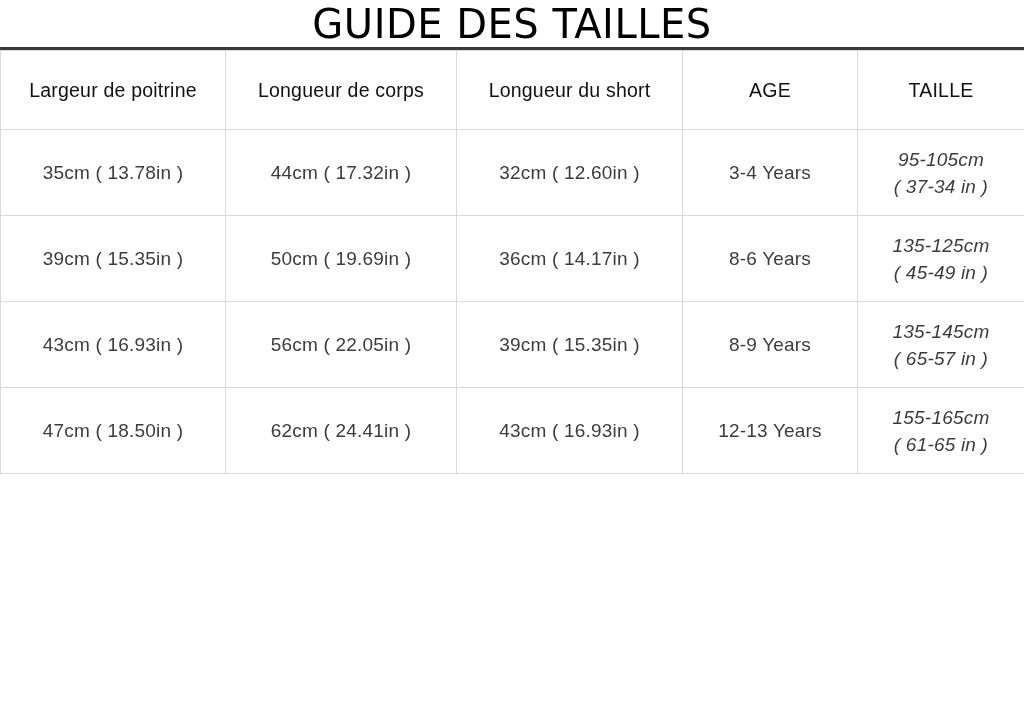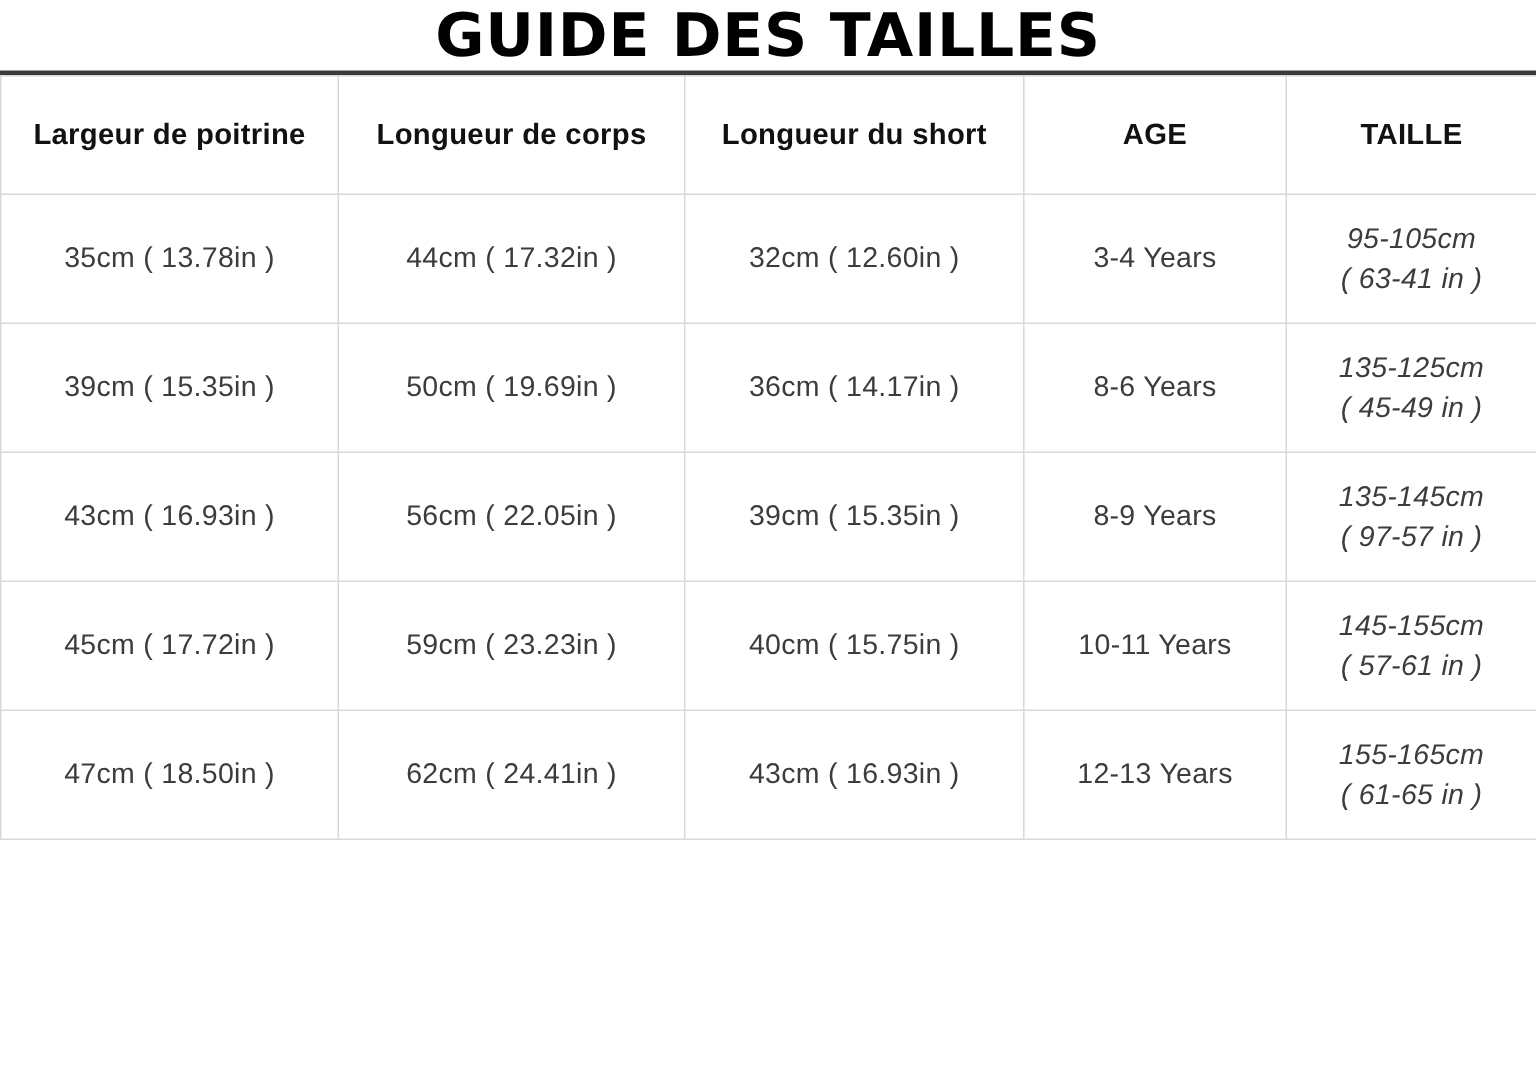--- a/index.html
+++ b/index.html
@@ -17,21 +17,21 @@
   .page {
     width: 1024px;
     height: 724px;
     position: relative;
     background: #ffffff;
     box-sizing: border-box;
   }
   .title {
     text-align: center;
     font-family: "DejaVu Sans", sans-serif;
-    font-weight: 700;
+    font-weight: 400;
     font-size: 40px;
     letter-spacing: 0.5px;
     line-height: 46px;
     padding-top: 1px;
     color: #000000;
     white-space: nowrap;
   }
   .title-rule {
     height: 3px;
     background: #3a3a3a;
@@ -45,21 +45,21 @@
   table.size-table th,
   table.size-table td {
     border: 1px solid #d8d8d8;
     text-align: center;
     vertical-align: middle;
     padding: 0;
   }
   table.size-table th {
     height: 78px;
     font-family: "Liberation Sans", sans-serif;
-    font-weight: bold;
+    font-weight: normal;
     font-size: 19.5px;
     color: #111111;
     letter-spacing: 0.2px;
   }
   table.size-table td {
     height: 85px;
     font-family: "Liberation Sans", sans-serif;
     font-weight: normal;
     font-size: 19px;
     color: #3c3c3c;
@@ -105,51 +105,41 @@
       </tr>
     </thead>
     <tbody>
       <tr>
         <td>35cm ( 13.78in )</td>
         <td>44cm ( 17.32in )</td>
         <td>32cm ( 12.60in )</td>
         <td>3-4 Years</td>
         <td class="two-line">
           <span class="line1">95-105cm</span>
-          <span class="line2">( 63-41 in )</span>
+          <span class="line2">( 37-34 in )</span>
         </td>
       </tr>
       <tr>
         <td>39cm ( 15.35in )</td>
         <td>50cm ( 19.69in )</td>
         <td>36cm ( 14.17in )</td>
         <td>8-6 Years</td>
         <td class="two-line">
           <span class="line1">135-125cm</span>
           <span class="line2">( 45-49 in )</span>
         </td>
       </tr>
       <tr>
         <td>43cm ( 16.93in )</td>
         <td>56cm ( 22.05in )</td>
         <td>39cm ( 15.35in )</td>
         <td>8-9 Years</td>
         <td class="two-line">
           <span class="line1">135-145cm</span>
-          <span class="line2">( 97-57 in )</span>
-        </td>
-      </tr>
-      <tr>
-        <td>45cm ( 17.72in )</td>
-        <td>59cm ( 23.23in )</td>
-        <td>40cm ( 15.75in )</td>
-        <td>10-11 Years</td>
-        <td class="two-line">
-          <span class="line1">145-155cm</span>
-          <span class="line2">( 57-61 in )</span>
+          <span class="line2">( 65-57 in )</span>
         </td>
       </tr>
       <tr>
         <td>47cm ( 18.50in )</td>
         <td>62cm ( 24.41in )</td>
         <td>43cm ( 16.93in )</td>
         <td>12-13 Years</td>
         <td class="two-line">
           <span class="line1">155-165cm</span>
           <span class="line2">( 61-65 in )</span>

